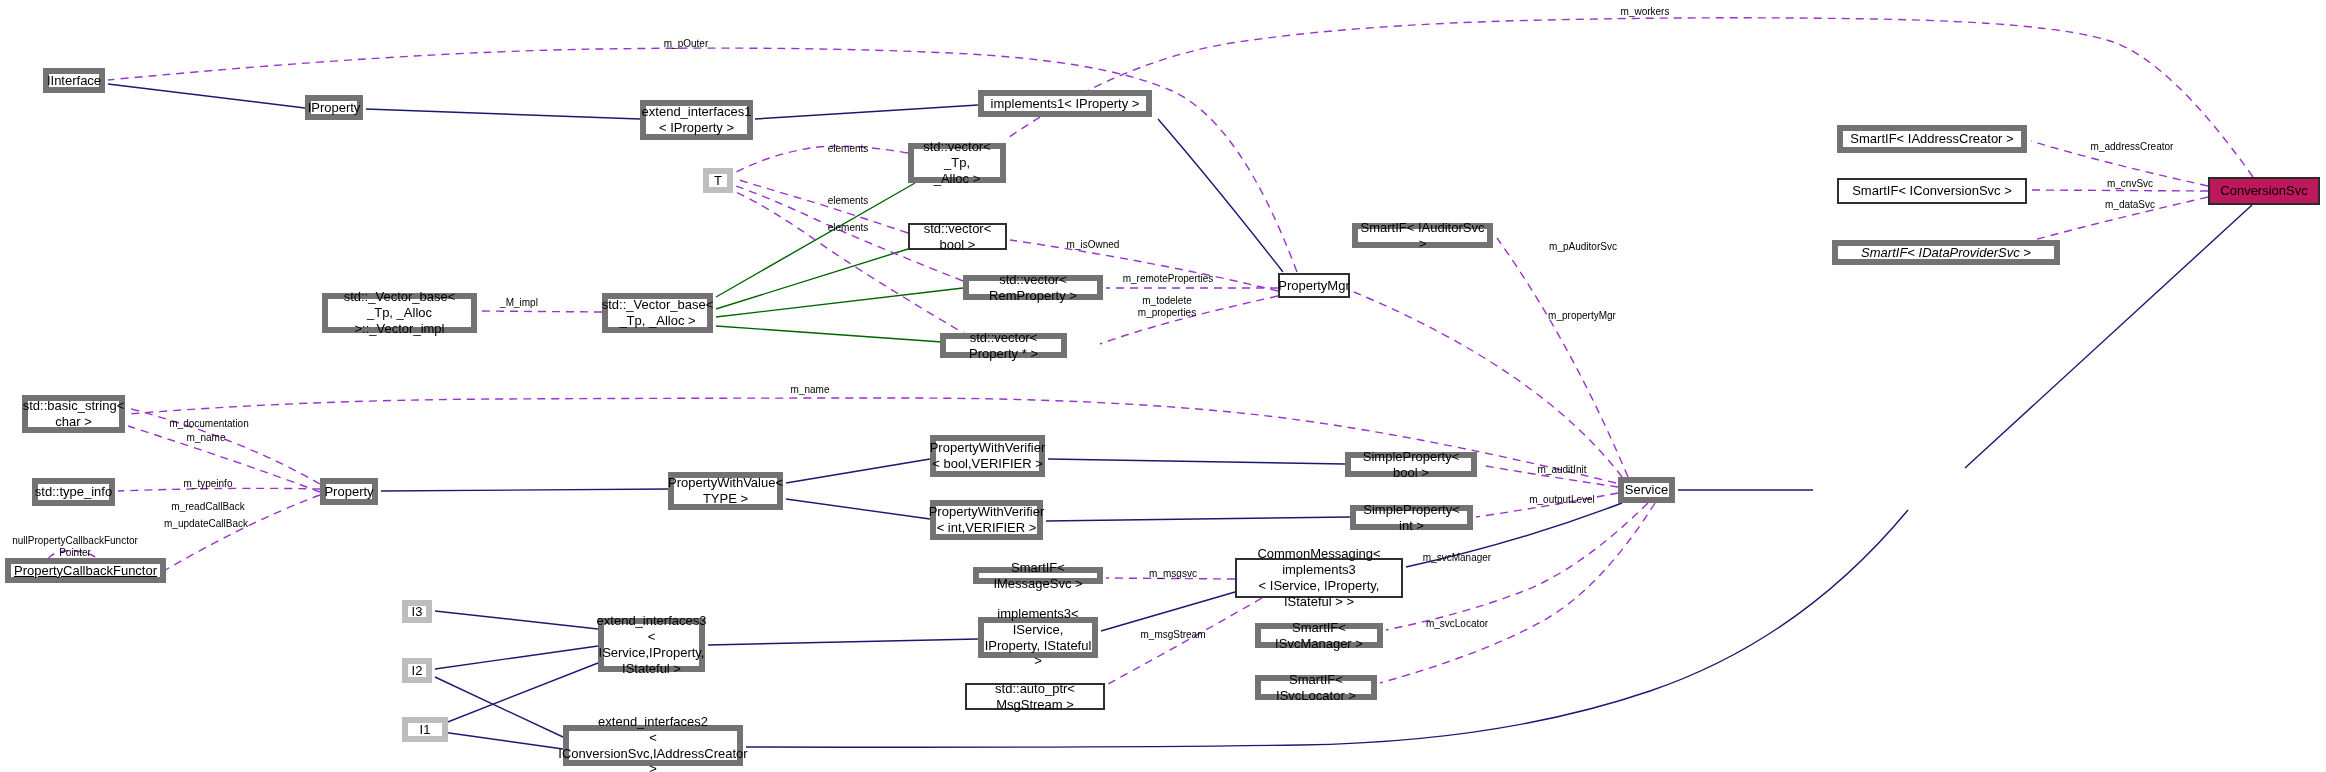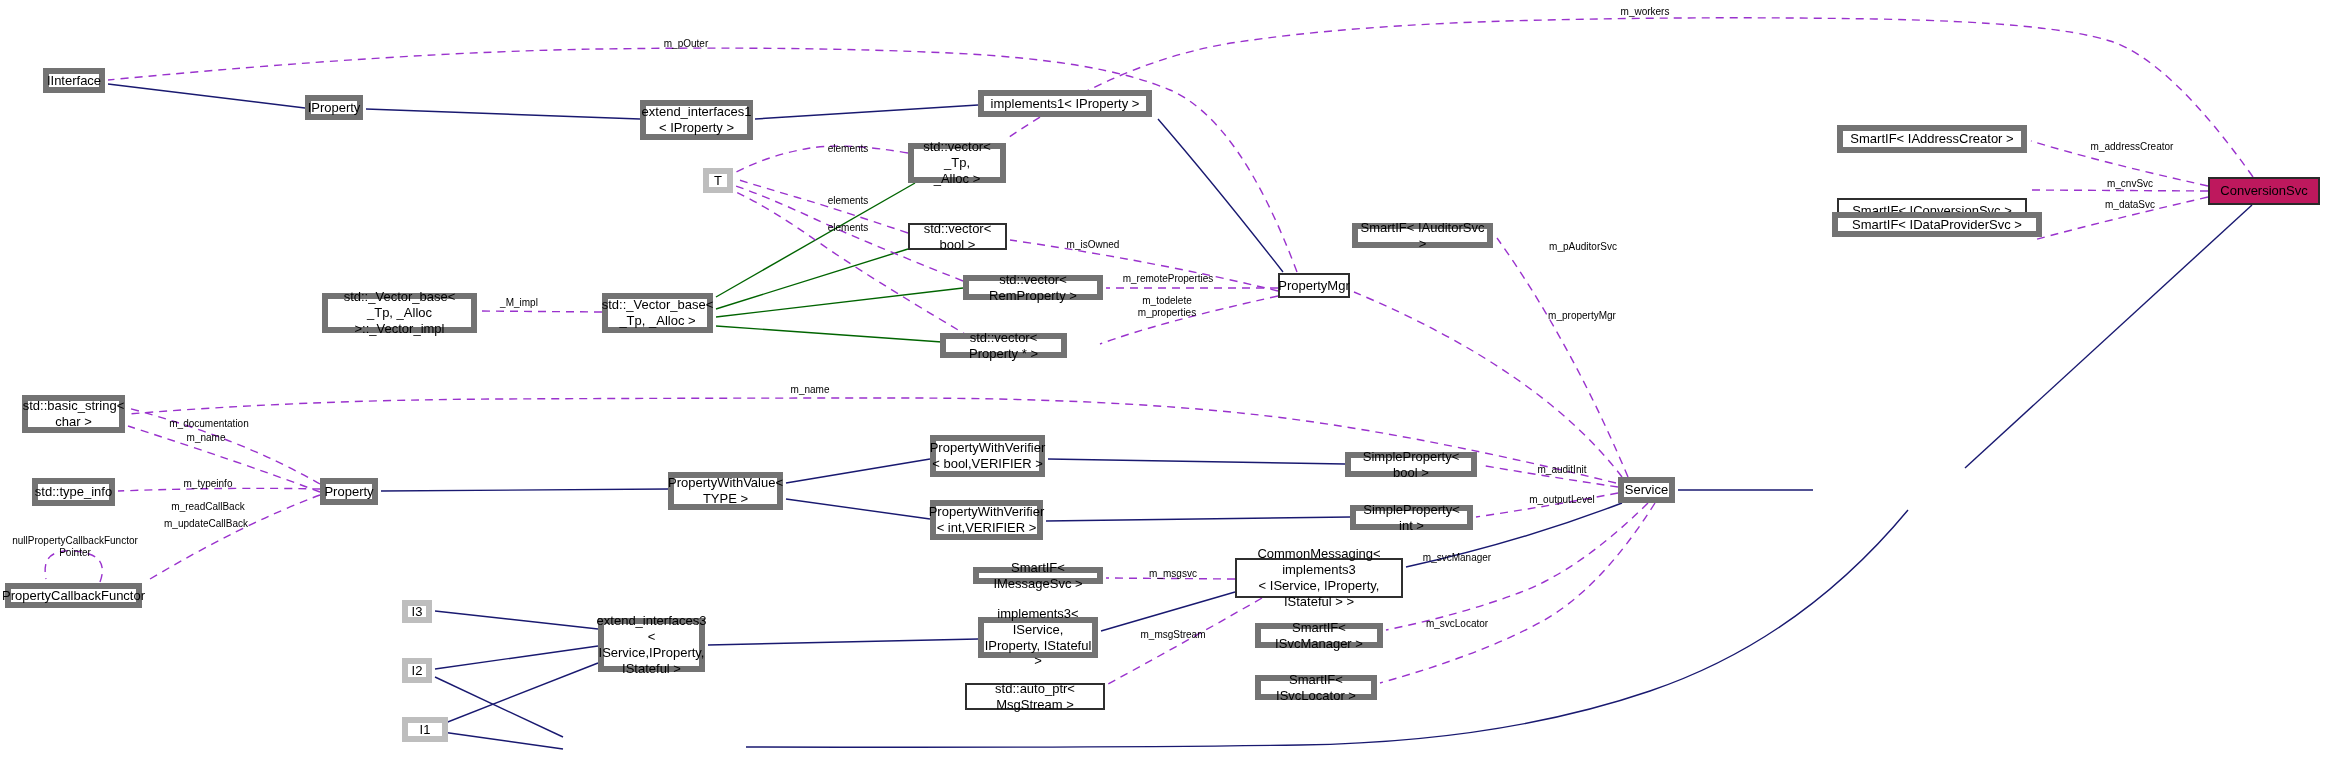--- a/index.html
+++ b/index.html
@@ -100,28 +100,28 @@
     <div class="node class bold" style="left: 908px; top: 223px; width: 99px; height: 27px;">std::vector&lt; bool &gt;</div>
     <div class="node class" style="left: 963px; top: 275px; width: 140px; height: 25px;">std::vector&lt; RemProperty &gt;</div>
     <div class="node class" style="left: 940px; top: 333px; width: 127px; height: 25px;">std::vector&lt; Property * &gt;</div>
     <div class="node class" style="left: 322px; top: 293px; width: 155px; height: 40px;">std::_Vector_base&lt;
 _Tp, _Alloc &gt;::_Vector_impl</div>
     <div class="node class" style="left: 602px; top: 293px; width: 111px; height: 40px;">std::_Vector_base&lt;
 _Tp, _Alloc &gt;</div>
     <div class="node class" style="left: 1352px; top: 223px; width: 141px; height: 25px;">SmartIF&lt; IAuditorSvc &gt;</div>
     <div class="node class bold" style="left: 1278px; top: 273px; width: 72px; height: 25px;">PropertyMgr</div>
     <div class="node class" style="left: 1837px; top: 125px; width: 190px; height: 28px;">SmartIF&lt; IAddressCreator &gt;</div>
-    <div class="node class bold" style="left: 1837px; top: 178px; width: 190px; height: 26px; margin-top: 20px;">SmartIF&lt; IConversionSvc &gt;</div>
-    <div class="node class" style="left: 1832px; top: 212px; width: 210px; height: 25px;">SmartIF&lt; IDataProviderSvc &gt;</div>
+    <div class="node class bold" style="left: 1837px; top: 178px; width: 190px; height: 26px;">SmartIF&lt; IConversionSvc &gt;</div>
+    <div class="node class" style="left: 1832px; top: 240px; width: 228px; height: 25px; font-style: italic;">SmartIF&lt; IDataProviderSvc &gt;</div>
     <div class="node focus" style="left: 2208px; top: 177px; width: 112px; height: 28px;">ConversionSvc</div>
     <div class="node class" style="left: 22px; top: 395px; width: 103px; height: 38px;">std::basic_string&lt;
 char &gt;</div>
     <div class="node class" style="left: 32px; top: 478px; width: 83px; height: 28px;">std::type_info</div>
     <div class="node class" style="left: 320px; top: 478px; width: 58px; height: 27px;">Property</div>
-    <div class="node class" style="left: 5px; top: 583px; width: 137px; height: 25px;">PropertyCallbackFunctor</div>
+    <div class="node class" style="left: 5px; top: 558px; width: 161px; height: 25px; text-decoration: underline;">PropertyCallbackFunctor</div>
     <div class="node class" style="left: 668px; top: 472px; width: 115px; height: 38px;">PropertyWithValue&lt;
 TYPE &gt;</div>
     <div class="node class" style="left: 930px; top: 435px; width: 115px; height: 42px;">PropertyWithVerifier
 &lt; bool,VERIFIER &gt;</div>
     <div class="node class" style="left: 930px; top: 500px; width: 113px; height: 40px;">PropertyWithVerifier
 &lt; int,VERIFIER &gt;</div>
     <div class="node class" style="left: 1345px; top: 452px; width: 132px; height: 25px;">SimpleProperty&lt; bool &gt;</div>
     <div class="node class" style="left: 1350px; top: 505px; width: 123px; height: 25px;">SimpleProperty&lt; int &gt;</div>
     <div class="node class" style="left: 1618px; top: 477px; width: 57px; height: 26px;">Service</div>
     <div class="node class" style="left: 973px; top: 567px; width: 130px; height: 17px;">SmartIF&lt; IMessageSvc &gt;</div>
@@ -131,20 +131,22 @@
 IProperty, IStateful &gt;</div>
     <div class="node class" style="left: 1255px; top: 623px; width: 128px; height: 25px;">SmartIF&lt; ISvcManager &gt;</div>
     <div class="node class bold" style="left: 965px; top: 683px; width: 140px; height: 27px;">std::auto_ptr&lt; MsgStream &gt;</div>
     <div class="node class" style="left: 1255px; top: 675px; width: 122px; height: 25px;">SmartIF&lt; ISvcLocator &gt;</div>
     <div class="node class" style="left: 598px; top: 618px; width: 107px; height: 54px;">extend_interfaces3
 &lt; IService,IProperty,
 IStateful &gt;</div>
     <div class="node template-param" style="left: 402px; top: 600px; width: 30px; height: 23px;">I3</div>
     <div class="node template-param" style="left: 402px; top: 658px; width: 30px; height: 25px;">I2</div>
     <div class="node template-param" style="left: 402px; top: 717px; width: 46px; height: 25px;">I1</div>
+    <div class="node class" style="left: 563px; top: 725px; width: 180px; height: 41px;">extend_interfaces2
+&lt; IConversionSvc,IAddressCreator &gt;</div>
     <div class="edge-label" style="left: 686px; top: 44px; text-align: center;">m_pOuter</div>
     <div class="edge-label" style="left: 1645px; top: 12px;">m_workers</div>
     <div class="edge-label" style="left: 848px; top: 149px;">elements</div>
     <div class="edge-label" style="left: 848px; top: 201px;">elements</div>
     <div class="edge-label" style="left: 848px; top: 228px;">elements</div>
     <div class="edge-label" style="left: 1093px; top: 245px;">m_isOwned</div>
     <div class="edge-label" style="left: 1168px; top: 279px;">m_remoteProperties</div>
     <div class="edge-label" style="left: 1167px; top: 306px;">m_todelete
 m_properties</div>
     <div class="edge-label" style="left: 1583px; top: 247px;">m_pAuditorSvc</div>

